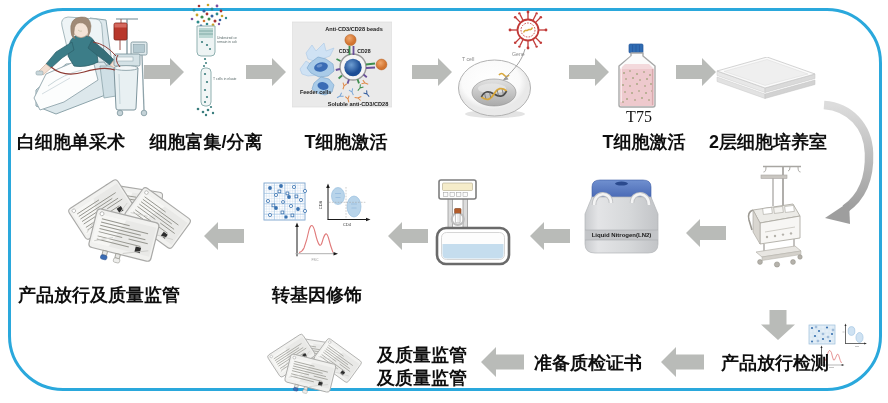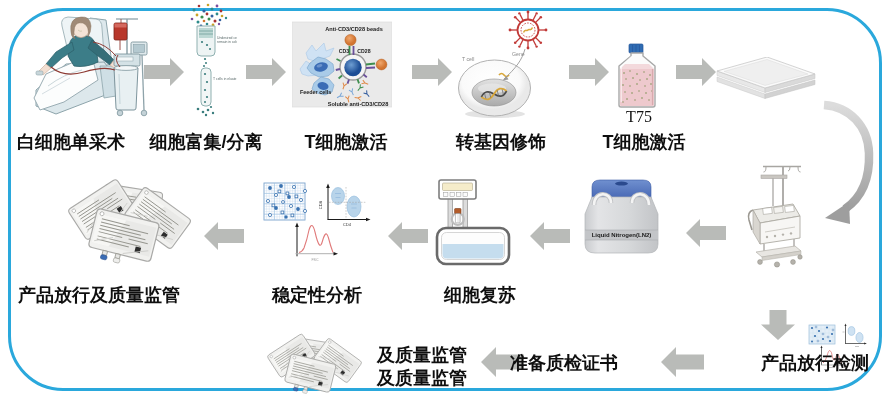--- a/index.html
+++ b/index.html
@@ -634,26 +634,25 @@
   <svg class="ill" style="left:661px;top:347px" width="43" height="30" viewBox="0 0 43 30">
       <polygon points="43,7.5 15,7.5 15,0 0,15 15,30 15,22.5 43,22.5" fill="#b9bbb8"></polygon>
     </svg>
   <svg class="ill" style="left:481px;top:347px" width="43" height="30" viewBox="0 0 43 30">
       <polygon points="43,7.5 15,7.5 15,0 0,15 15,30 15,22.5 43,22.5" fill="#b9bbb8"></polygon>
     </svg>
 
   <div class="lbl ctr" style="left:71px;top:131px">白细胞单采术</div>
   <div class="lbl ctr" style="left:206px;top:131px">细胞富集/分离</div>
   <div class="lbl ctr" style="left:346px;top:131px">T细胞激活</div>
-  <div class="lbl ctr" style="left:501px;top:131px">转基因修饰</div>
   <div class="lbl ctr" style="left:644px;top:131px">T细胞激活</div>
-
-  <div class="lbl ctr" style="left:480px;top:284px">细胞复苏</div>
-  <div class="lbl ctr" style="left:317px;top:284px">稳定性分析</div>
+  <div class="lbl ctr" style="left:768px;top:131px">2层细胞培养室</div>
+
+  <div class="lbl ctr" style="left:317px;top:284px">转基因修饰</div>
   <div class="lbl ctr" style="left:99px;top:284px">产品放行及质量监管</div>
 
-  <div class="lbl ctr" style="left:815px;top:352px">产品放行检测</div>
-  <div class="lbl ctr" style="left:564px;top:352px">准备质检证书</div>
+  <div class="lbl ctr" style="left:775px;top:352px">产品放行检测</div>
+  <div class="lbl ctr" style="left:588px;top:352px">准备质检证书</div>
   <div class="lbl" style="left:377px;top:344px;line-height:23px">
     <div>及质量监管</div>
     <div>及质量监管</div>
   </div>
 </div>
 
 </body></html>

